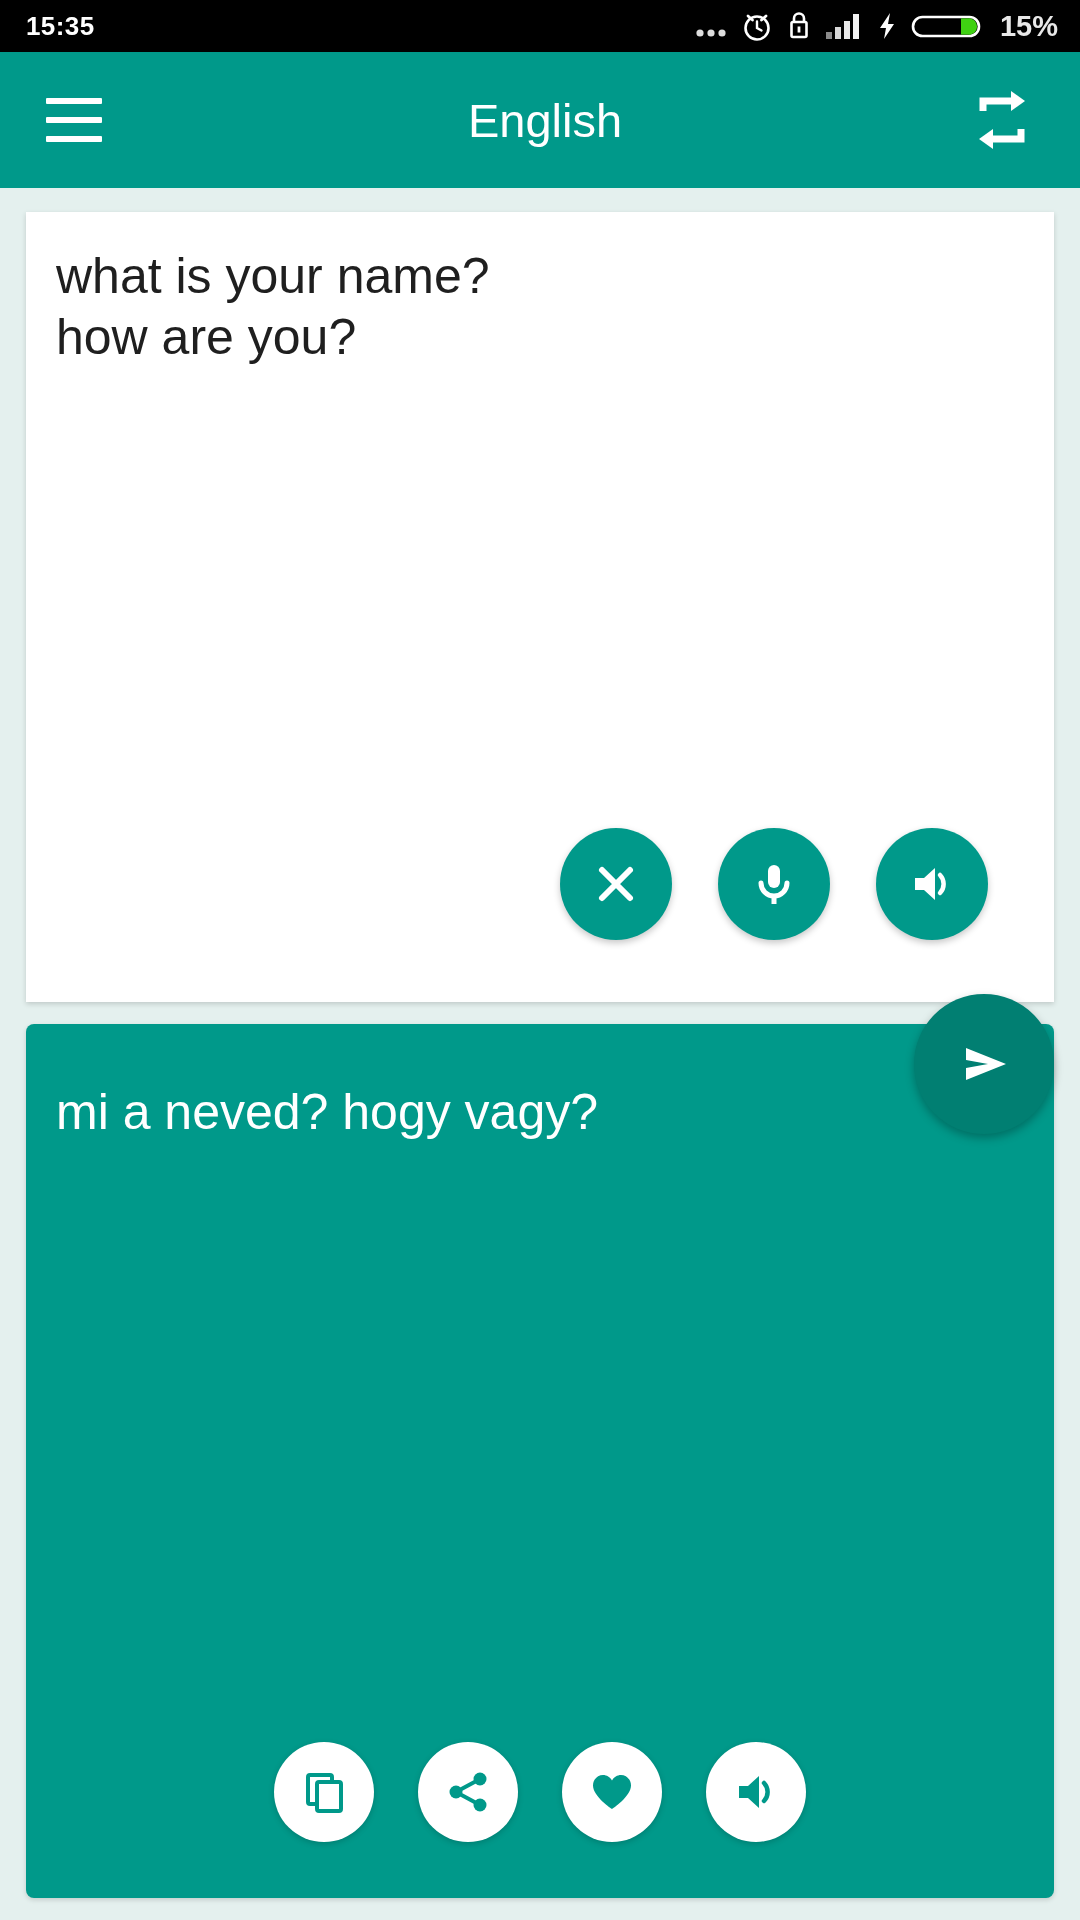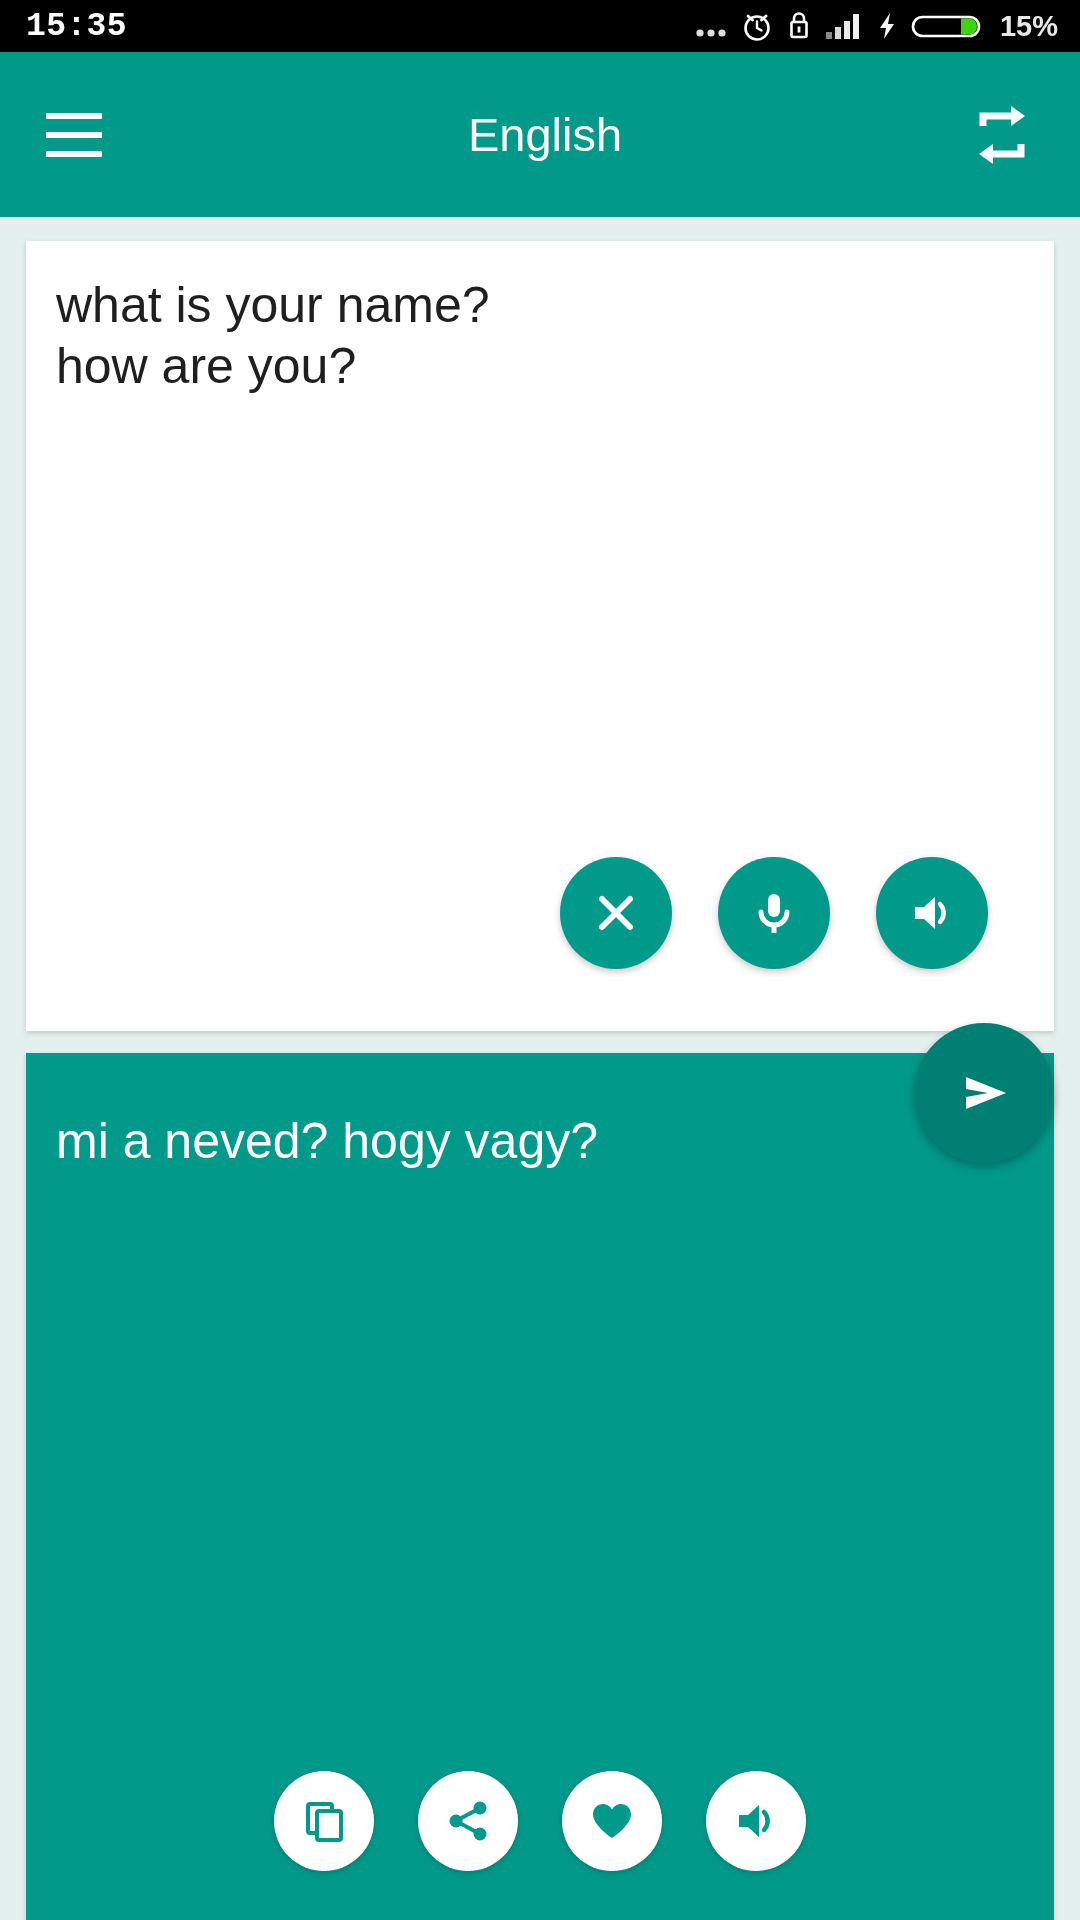--- a/index.html
+++ b/index.html
@@ -15,42 +15,41 @@
   .status-bar {
     height: 52px;
     background: #000000;
     display: flex;
     align-items: center;
     justify-content: space-between;
     padding: 0 22px 0 26px;
     color: #ffffff;
   }
   .status-clock {
-    font-size: 33px;
+    font-size: 26px;
     font-weight: 700;
     letter-spacing: 0.4px;
     color: #ffffff;
-    font-family: Liberation Mono, monospace;
   }
   .status-right {
     display: flex;
     align-items: center;
     gap: 13px;
   }
   .status-right svg { display: block; }
   .battery-pct {
     font-size: 29px;
     font-weight: 700;
     color: #e8e8e8;
     margin-left: 2px;
   }
 
   
   .app-bar {
-    height: 165px;
+    height: 136px;
     background: #00998a;
     display: flex;
     align-items: center;
     padding: 0 40px 0 46px;
     color: #ffffff;
   }
   .menu-btn {
     width: 56px;
     height: 44px;
     display: flex;
@@ -143,20 +142,21 @@
 
   
   .result-card {
     position: relative;
     background: #00998a;
     flex: 1 1 auto;
     box-shadow: 0 2px 5px rgba(0,0,0,0.14);
     padding: 58px 30px 0 30px;
     display: flex;
     flex-direction: column;
+    border-radius: 8px;
   }
   .result-text {
     font-size: 50px;
     line-height: 1.22;
     color: #ffffff;
     font-weight: 400;
     word-wrap: break-word;
   }
   .result-actions {
     margin-top: auto;

